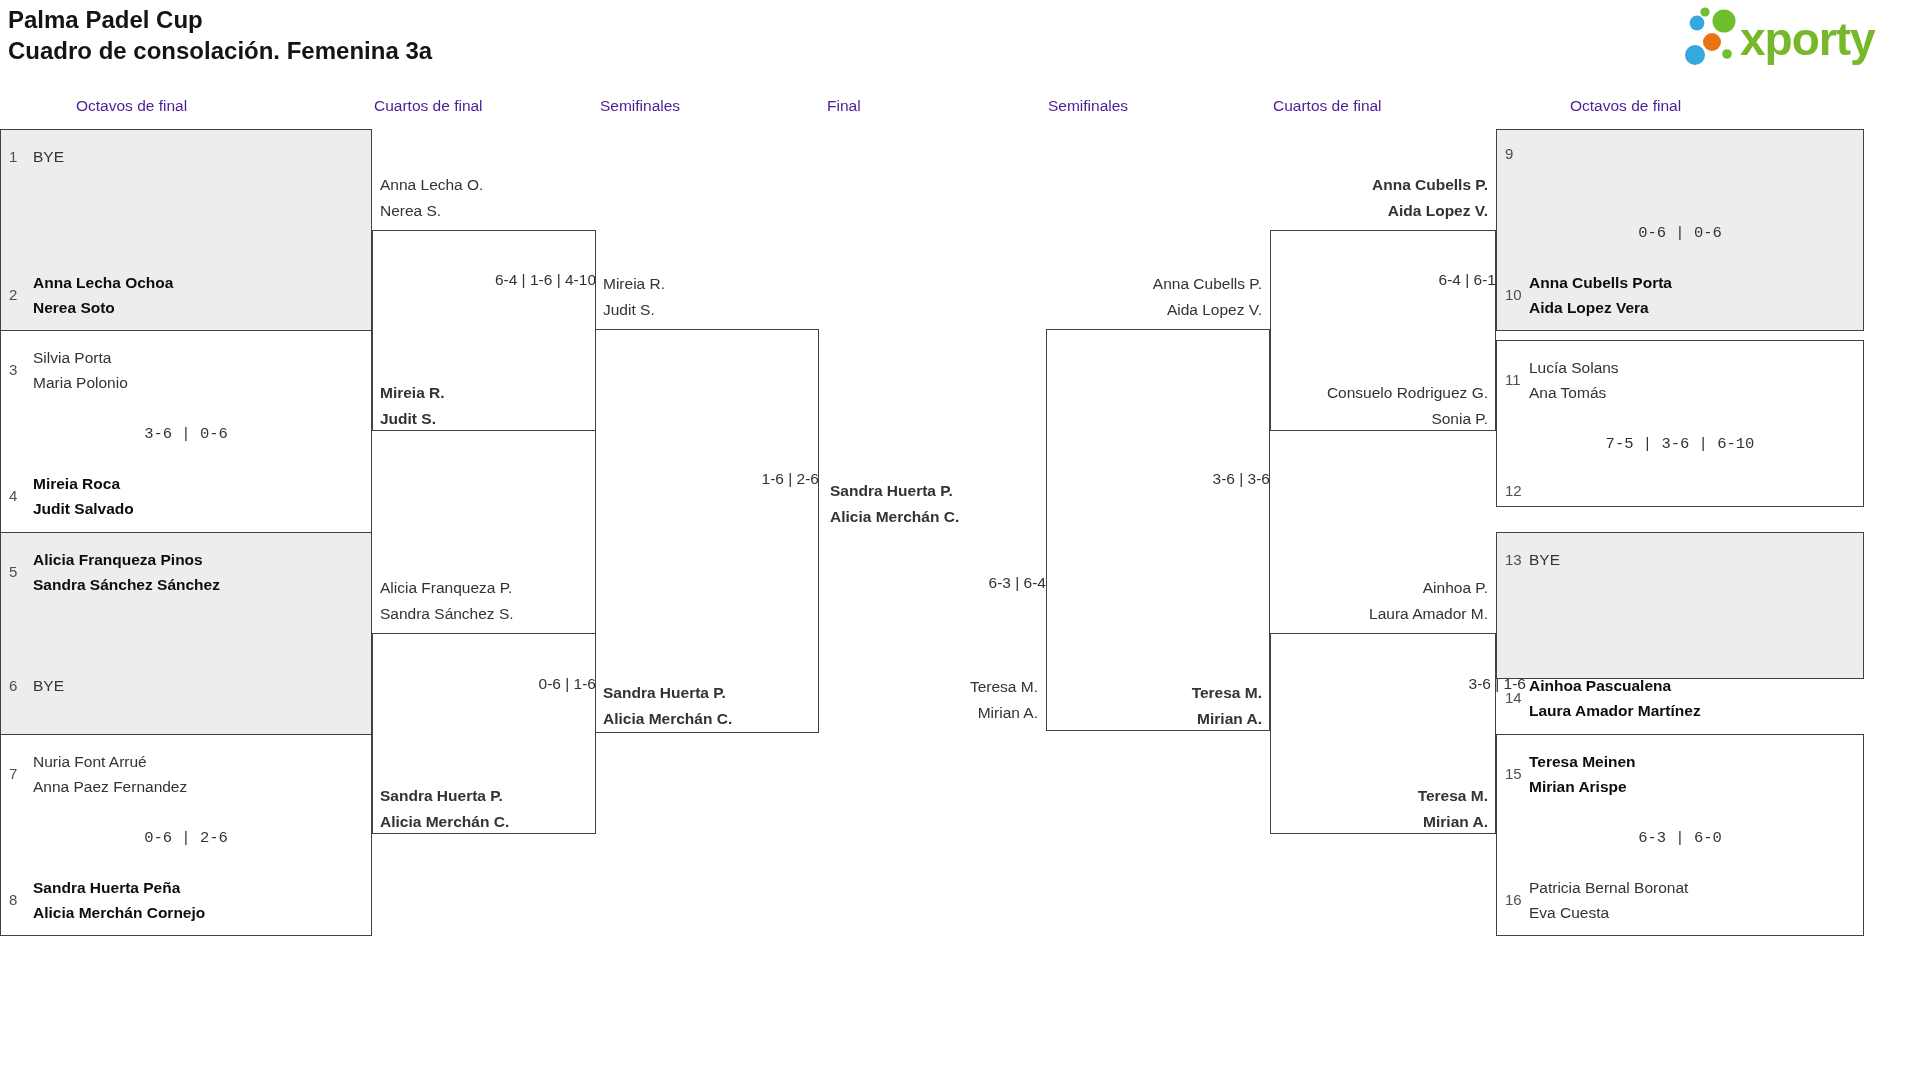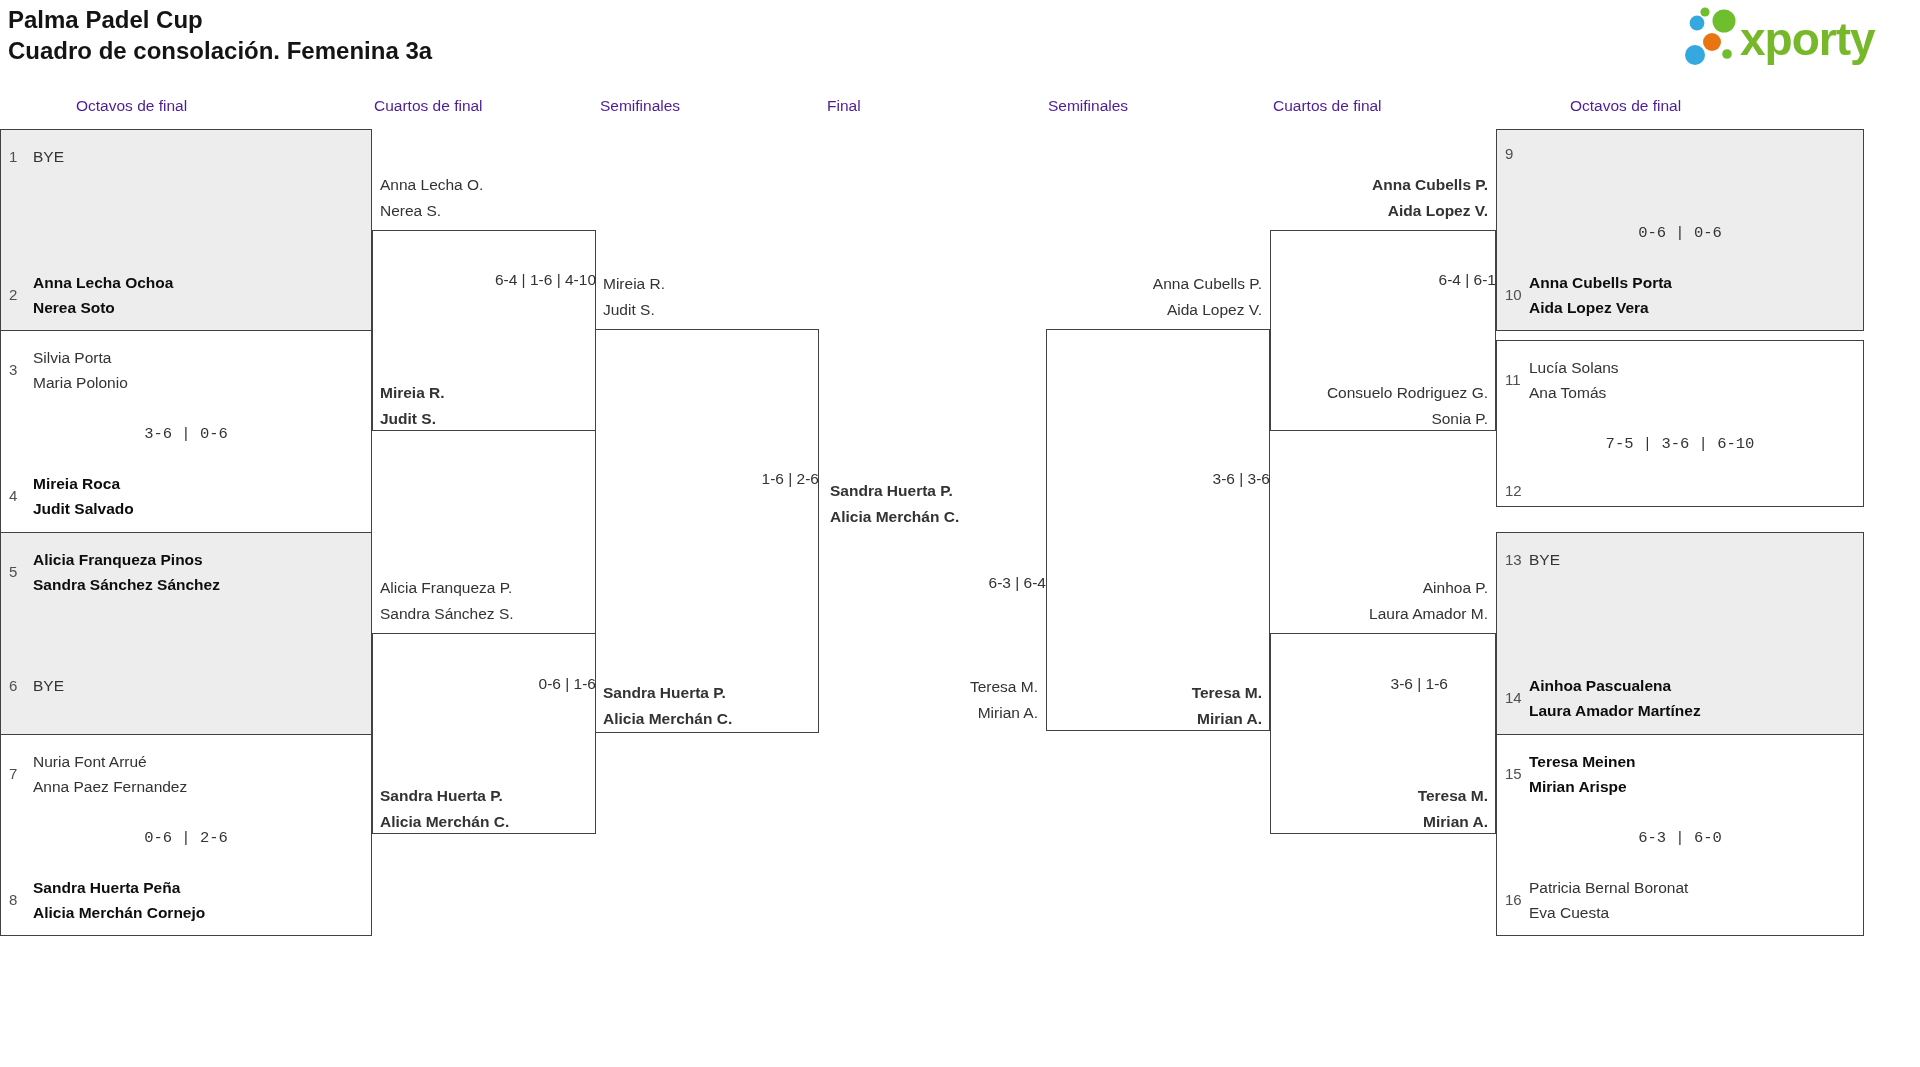--- a/index.html
+++ b/index.html
@@ -158,21 +158,21 @@
         <span class="nm">Lucía Solans</span>
           <span class="nm">Ana Tomás</span>
       </span>
     </div>
     <div class="score">7-5 | 3-6 | 6-10</div>
     <div class="team bot">
       <span class="seed">12</span>
     </div>
   </div>
 
-  <div class="obox rside gray" style="top:532px;height:203px">
+  <div class="obox rside gray" style="top:532px;height:147px">
     <div class="team top">
       <span class="seed">13</span>
       <span class="names">
         <span class="nm">BYE</span>
           <span class="nm"></span>
       </span>
     </div>
     <div class="score"></div>
     <div class="team bot">
       <span class="seed">14</span>
@@ -265,19 +265,19 @@
   <div class="sc" style="left:1270px;width:226px;top:267px">6-4 | 6-1</div>
   <div class="lbl right" style="left:1278px;width:210px;top:356px">
     <span class="nm">Consuelo Rodriguez G.</span>
       <span class="nm">Sonia P.</span>
   </div>
 
   <div class="lbl right" style="left:1278px;width:210px;top:551px">
     <span class="nm">Ainhoa P.</span>
       <span class="nm">Laura Amador M.</span>
   </div>
-  <div class="sc" style="left:1222px;width:226px;top:671px">3-6 | 1-6</div>
+  <div class="sc" style="left:1300px;width:226px;top:671px">3-6 | 1-6</div>
   <div class="lbl right win" style="left:1278px;width:210px;top:759px">
     <span class="nm">Teresa M.</span>
       <span class="nm">Mirian A.</span>
   </div>
 
 </div>
 
 </body></html>

